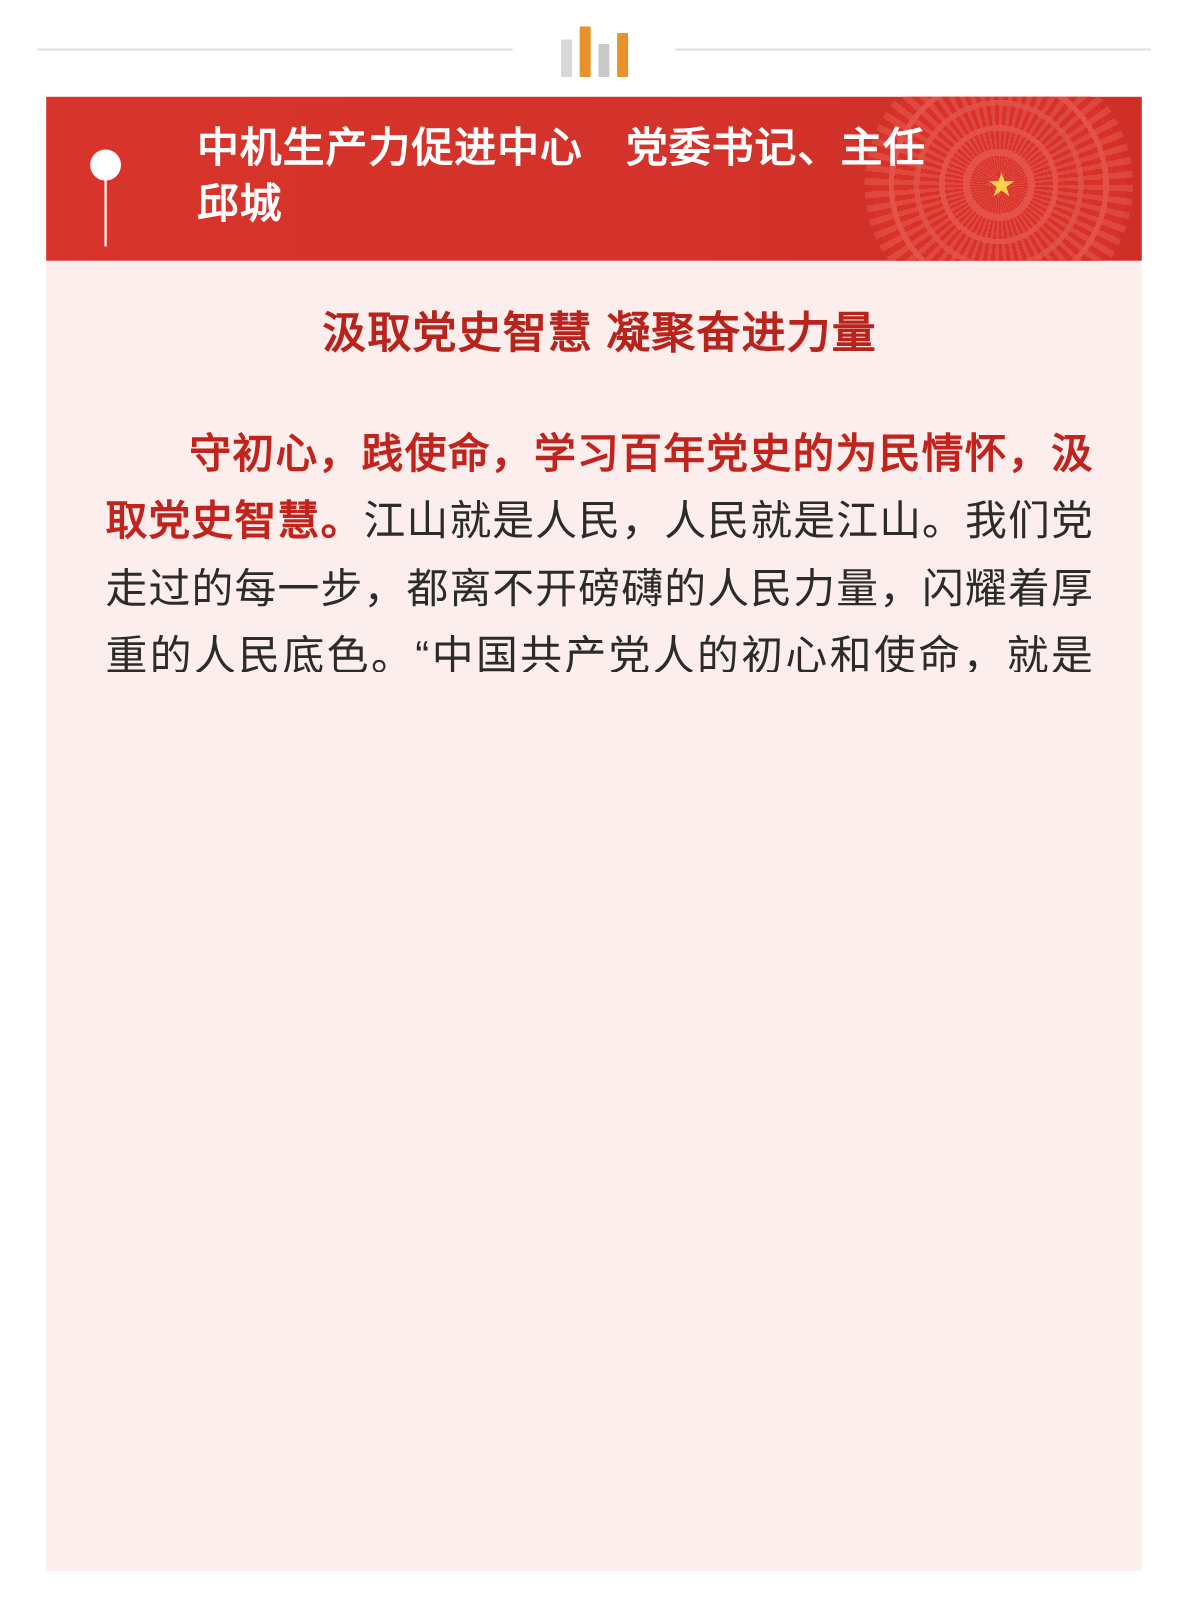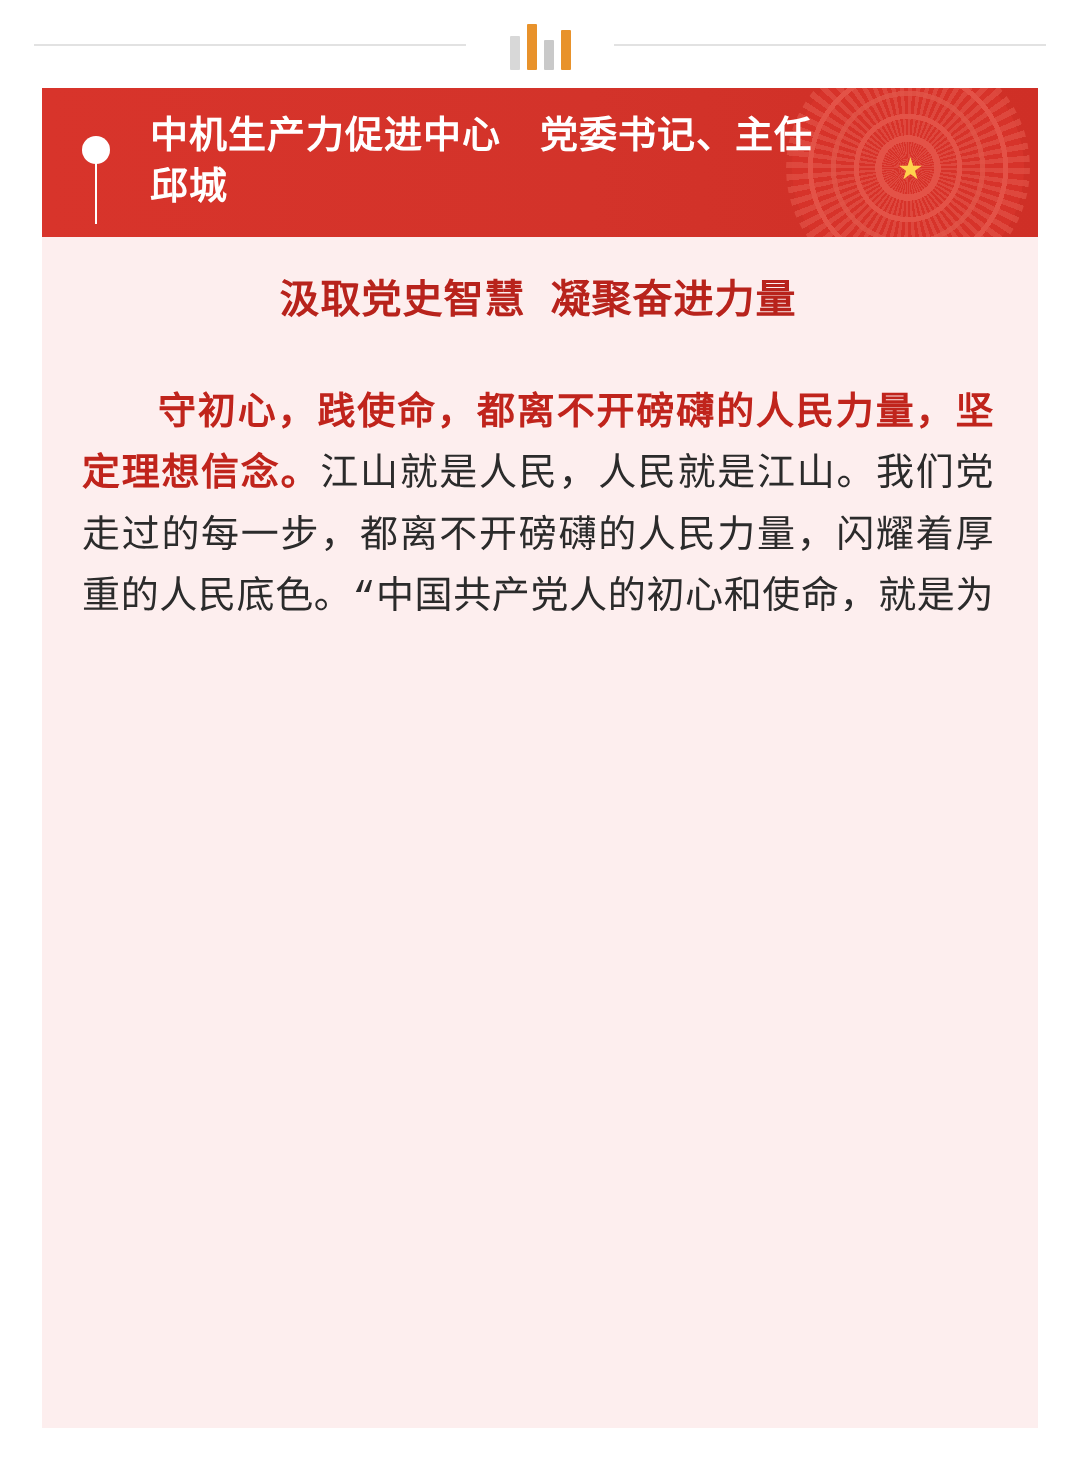--- a/index.html
+++ b/index.html
@@ -69,20 +69,21 @@
   }
   .banner-title {
     position: relative;
     z-index: 3;
     color: #ffffff;
     font-size: 38px;
     font-weight: 700;
     line-height: 1.35;
     letter-spacing: 1px;
     white-space: pre-wrap;
+    margin-left: 29px;
   }
   
   .pin {
     position: absolute;
     left: 40px;
     top: 48px;
     width: 28px;
     height: 28px;
     border-radius: 50%;
     background: #ffffff;
@@ -135,22 +136,21 @@
     right: 114px;
     top: 66px;
     z-index: 2;
     color: #ffd24d;
     font-size: 30px;
     line-height: 1;
   }
 
   
   .article {
-    padding: 38px 44px 30px 40px;
-    font-family: Liberation Mono, monospace;
+    padding: 38px 44px 30px 54px;
   }
   .article h2 {
     margin: 0 0 52px 0;
     text-align: center;
     color: #b8231c;
     font-size: 40px;
     font-weight: 700;
     letter-spacing: 1px;
     line-height: 1.4;
   }
@@ -195,17 +195,17 @@
     <div class="pin-stem"></div>
     <div class="banner-title">中机生产力促进中心　党委书记、主任
 邱城</div>
   </div>
 
   <div class="article">
     <h2>汲取党史智慧 凝聚奋进力量</h2>
 
 
     <p class="para clipped">
-      <span class="hl">守初心，践使命，都离不开磅礴的人民力量，坚定理想信念。</span><span>江山就是人民，人民就是江山。我们党走过的每一步，都离不开磅礴的人民力量，闪耀着厚重的人民底色。“中国共产党人的初心和使命，就是为中国人民谋幸福，</span>
+      <span class="hl">守初心，践使命，学习百年党史的为民情怀，汲取党史智慧。</span><span>江山就是人民，人民就是江山。我们党走过的每一步，都离不开磅礴的人民力量，闪耀着厚重的人民底色。“中国共产党人的初心和使命，就是为中国人民谋幸福，</span>
     </p>
   </div>
 
 </div>
 
 </body></html>

